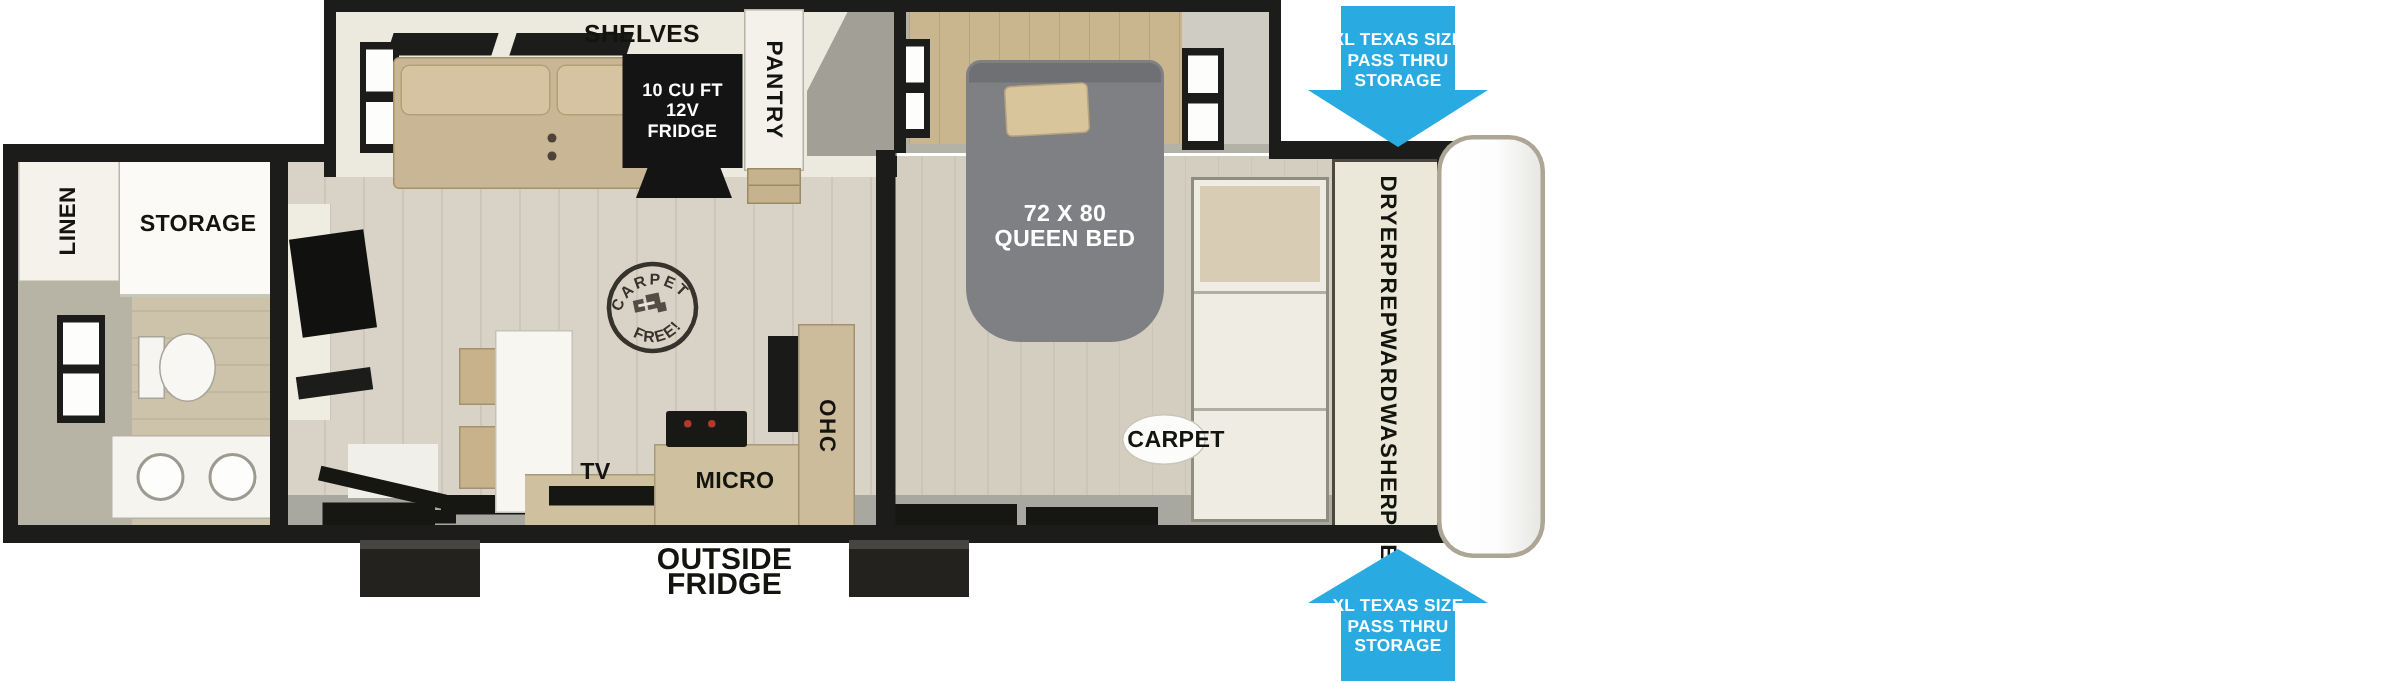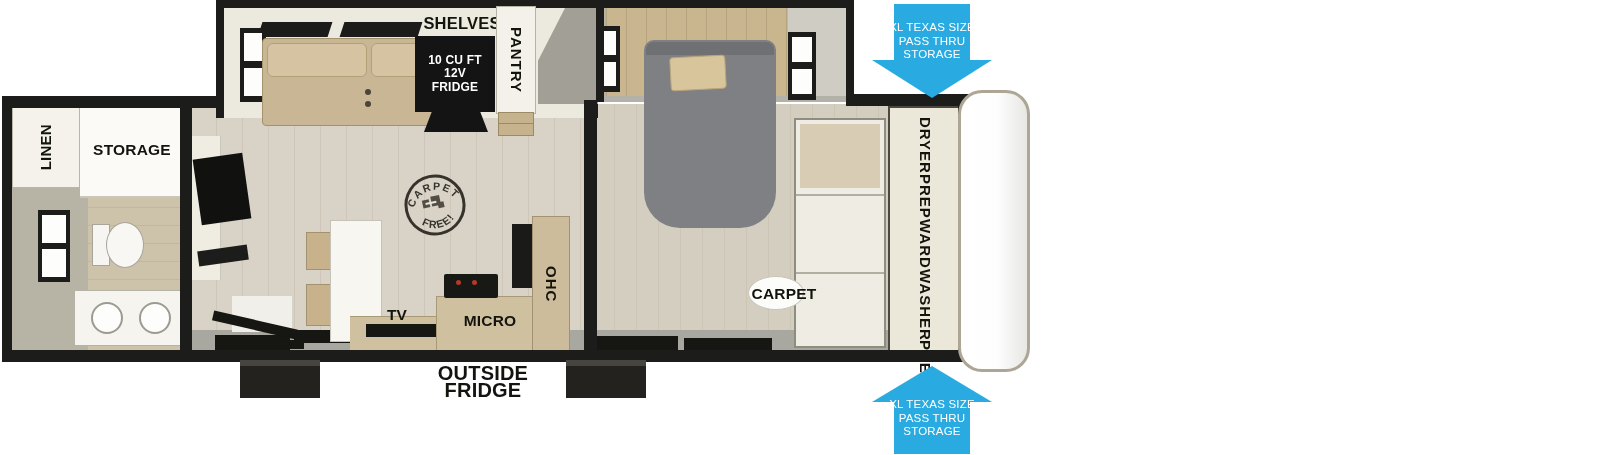--- a/index.html
+++ b/index.html
@@ -19,21 +19,21 @@
   
   .slide{position:absolute;border:8px solid var(--wall-black,#1c1c1a);border-bottom:none;box-sizing:border-box;}
   .winV{position:absolute;background:var(--wall-black,#1c1c1a);}
   .winV i{position:absolute;left:4px;right:4px;background:#fdfdfb;}
   
   .arrow-shaft{position:absolute;background:var(--arrow-blue,#29abe2);}
   .arrow-head-down{position:absolute;width:0;height:0;border-left:60px solid transparent;
                    border-right:60px solid transparent;border-top:38px solid var(--arrow-blue,#29abe2);}
   .arrow-head-up{position:absolute;width:0;height:0;border-left:60px solid transparent;
                  border-right:60px solid transparent;border-bottom:36px solid var(--arrow-blue,#29abe2);}
-  .arrow-text{position:absolute;color:#fff;font-weight:normal;font-size:11.5px;line-height:13.5px;
+  .arrow-text{position:absolute;color:#fff;font-weight:bold;font-size:11.5px;line-height:13.5px;
               text-align:center;letter-spacing:.2px;}
   .step{position:absolute;background:#23221f;border-top:6px solid #46453f;box-sizing:border-box;}
   .bay{position:absolute;background:#161613;}
 </style>
 </head>
 <body>
 
 <div id="canvas">
 
   <div class="abs" style="left:10px;top:104px;width:172px;height:248px;background:#b8b4a5;"></div>
@@ -73,21 +73,21 @@
     <i style="top:5px;height:28px;"></i>
       <i style="top:40px;height:28px;"></i>
   </div>
   <div class="abs" style="left:262px;top:38px;width:212px;height:86px;background:var(--seat-tan,#c8b694);border-radius:4px;border:1px solid #a5926c;">
     <div style="position:absolute;left:4px;top:4px;width:98px;height:32px;background:#d6c3a2;border-radius:6px;border:1px solid #b2a079;"></div>
     <div style="position:absolute;left:108px;top:4px;width:98px;height:32px;background:#d6c3a2;border-radius:6px;border:1px solid #b2a079;"></div>
     <div style="position:absolute;left:102px;top:50px;width:6px;height:6px;border-radius:50%;background:#4c4438;"></div>
     <div style="position:absolute;left:102px;top:62px;width:6px;height:6px;border-radius:50%;background:#4c4438;"></div>
   </div>
 
-  <div class="lbl" style="left:414px;top:14px;width:96px;font-size:16.5px;">SHELVES</div>
+  <div class="lbl" style="left:380px;top:14px;width:96px;font-size:16.5px;">SHELVES</div>
 
   <div class="abs" style="left:415px;top:36px;width:80px;height:76px;background:#141414;display:flex;flex-direction:column;
               align-items:center;justify-content:center;">
     <span class="lbl white" style="position:static;font-size:12px;">10 CU FT</span>
     <span class="lbl white" style="position:static;font-size:12px;">12V</span>
     <span class="lbl white" style="position:static;font-size:12px;">FRIDGE</span>
   </div>
   <div class="abs" style="left:424px;top:112px;width:64px;height:20px;background:#141414;
               clip-path:polygon(12% 0,88% 0,100% 100%,0 100%);"></div>
 
@@ -163,20 +163,24 @@
   <div class="winV" style="left:788px;top:32px;width:28px;height:68px;">
     <i style="top:5px;height:25px;"></i>
       <i style="top:37px;height:25px;"></i>
   </div>
 
   <div class="abs" style="left:644px;top:40px;width:132px;height:188px;background:var(--bed-gray,#7e8083);
               border-radius:10px 10px 36px 36px;">
     <div style="position:absolute;left:2px;top:2px;width:128px;height:13px;background:#6e7073;border-radius:8px 8px 0 0;"></div>
     <div style="position:absolute;left:26px;top:16px;width:54px;height:32px;background:#d9c59c;border:1px solid #b8a57e;
                 border-radius:4px;transform:rotate(-3deg);"></div>
+    <div class="lbl white" style="left:0;top:94px;width:132px;font-size:15.5px;">
+      <div>72 X 80</div>
+      <div>QUEEN BED</div>
+    </div>
   </div>
 
   <div class="abs" style="left:794px;top:118px;width:92px;height:230px;background:#efede3;border:2px solid #8f8c80;box-sizing:border-box;">
     <div style="position:absolute;left:0;right:0;top:74px;height:2px;background:#b1aea2;"></div>
     <div style="position:absolute;left:0;right:0;top:152px;height:2px;background:#b1aea2;"></div>
     <div style="position:absolute;left:4px;top:4px;width:80px;height:64px;background:#d8cdb4;"></div>
   </div>
 
   <div class="abs" style="left:888px;top:106px;width:74px;height:246px;background:#ebe8d9;border:2px solid #4a4840;box-sizing:border-box;
               display:flex;flex-direction:column;align-items:center;justify-content:space-between;padding:9px 0;">

